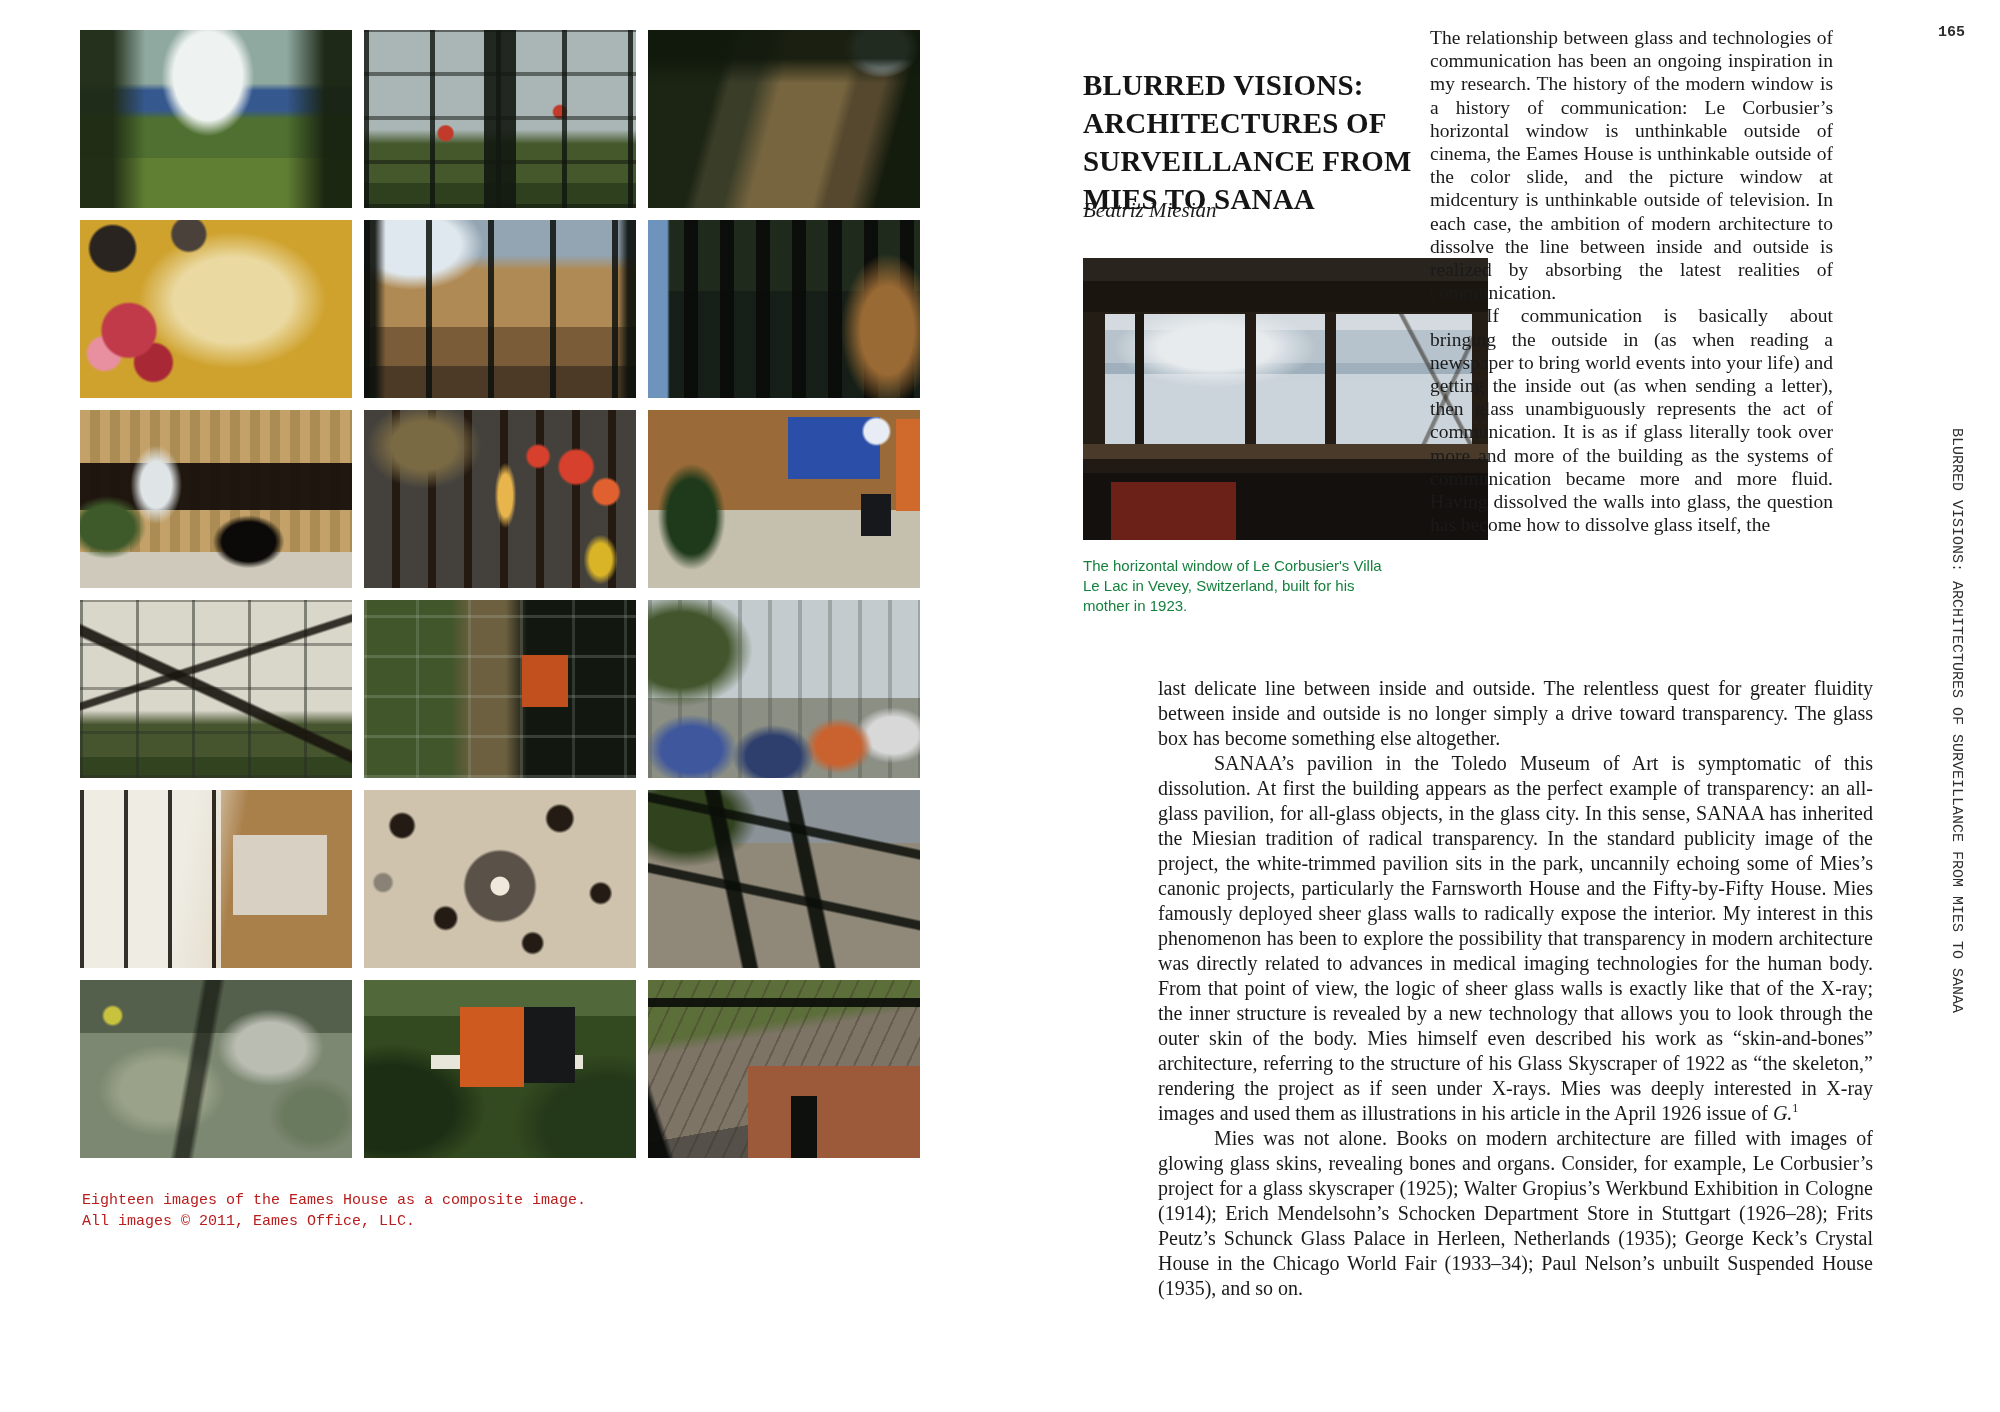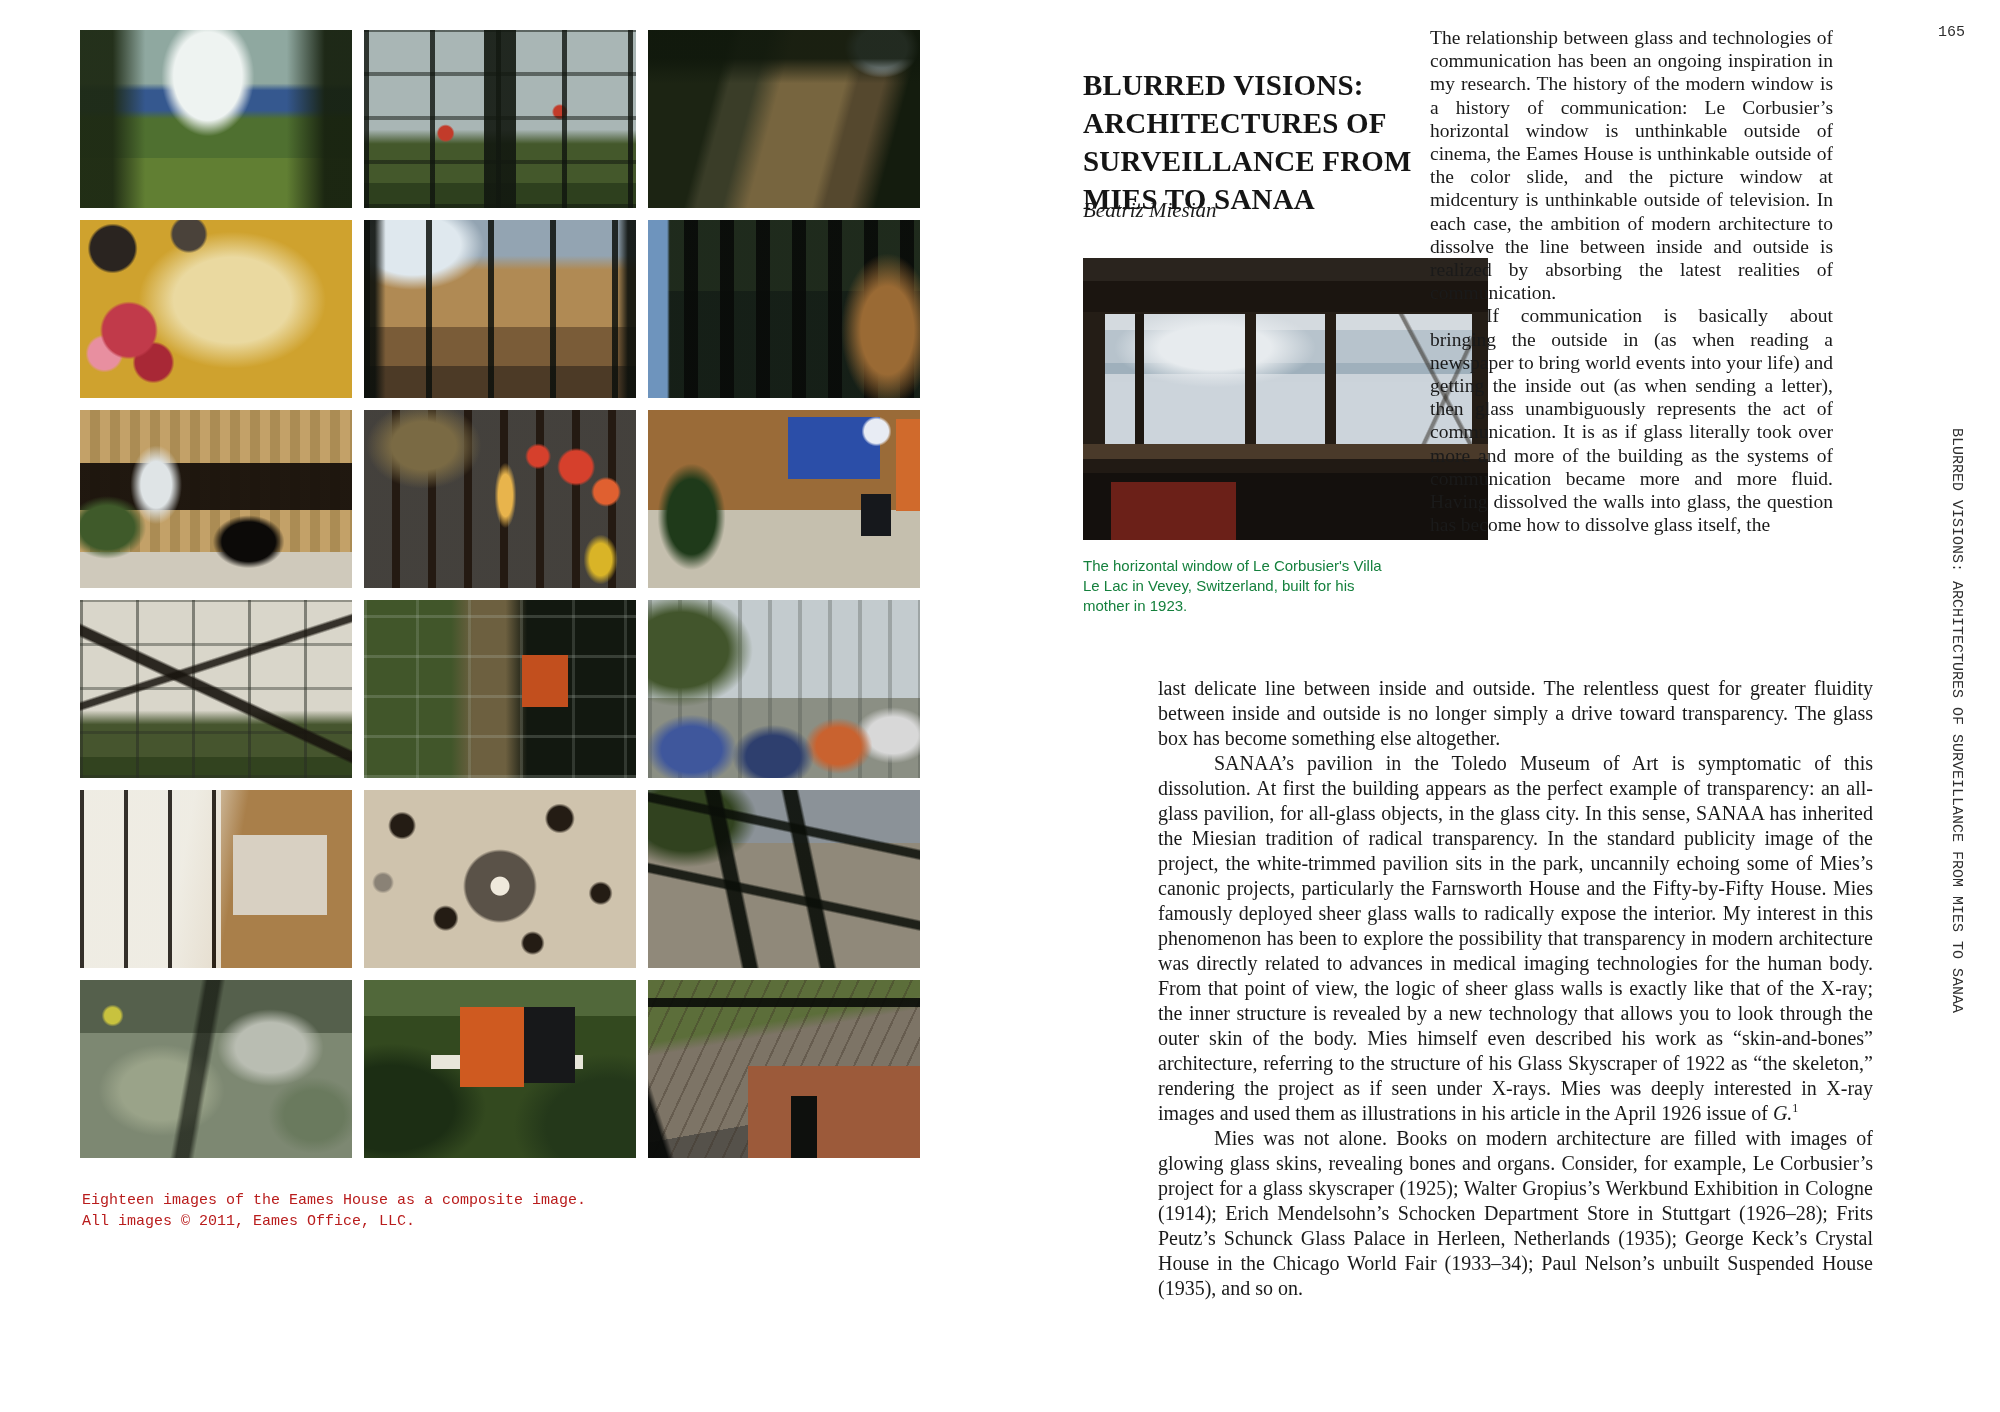--- a/index.html
+++ b/index.html
@@ -177,21 +177,21 @@
   .body-text { font-size:19.5px; line-height:23.2px; text-align:justify; color:#1a1a1a; }
   .col1 { position:absolute; left:1430px; top:26px; width:403px; }
   .wide { position:absolute; left:1158px; top:628px; width:715px; line-height:25px; font-size:20px;margin-top:48px; }
   .body-text p { margin:0; }
   .indent { text-indent:56px; }
   .gsup { font-size:12px; vertical-align:super; line-height:0; }
   .gital { font-style:italic; }
 
   .pagenum {
     position:absolute; left:1938px; top:24px;
-    font-family:"Liberation Mono", monospace; font-size:15px; color:#2e2e2e;
+    font-family:"Liberation Mono", monospace; font-size:15px; color:#2e2e2e;font-weight:bold;
   }
   .runner {
     position:absolute; left:1948px; top:428px; height:600px;
     writing-mode:vertical-rl; text-orientation:mixed;
     font-family:"Liberation Mono", monospace; font-size:15px; letter-spacing:0; color:#2e2e2e;
     white-space:nowrap;
   }
 </style>
 </head>
 <body>

